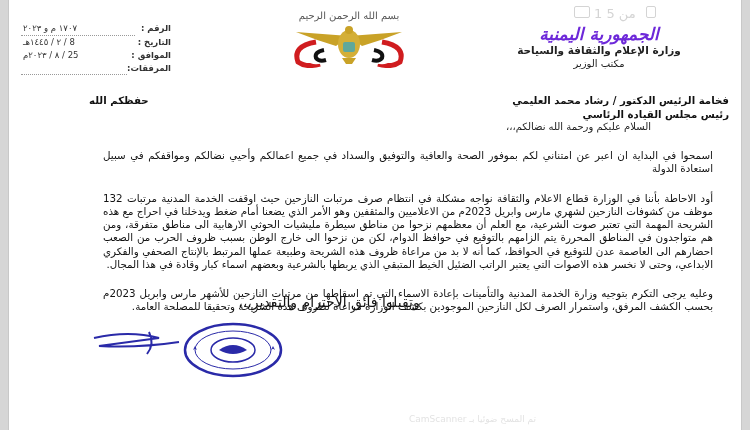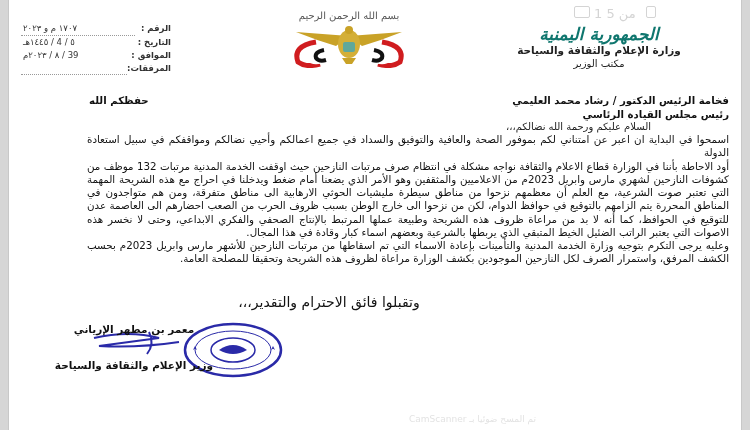--- a/index.html
+++ b/index.html
@@ -33,21 +33,21 @@
   .page-counter .pgicon2 {
     width:8px; height:10px; border:1px solid #d4d4d4; border-radius:2px; display:inline-block; margin-left:6px;
   }
   
   .ministry {
     position:absolute; right:12px; top:24px; width:260px;
     direction:rtl; text-align:center;
   }
   .ministry .republic {
     font-family:"DejaVu Serif", serif; font-size:17px; font-style:italic;
-    font-weight:bold; color:#0f766e; letter-spacing:1px; line-height:20px;
+    font-weight:bold; color:#6d28d9; letter-spacing:1px; line-height:20px;
   }
   .ministry .min-name {
     font-size:10.5px; font-weight:bold; color:#222; line-height:13px;
   }
   .ministry .office { font-size:10px; font-weight:normal; color:#222; line-height:13px; }
 
   
   .emblem {
     position:absolute; left:277px; top:10px; width:126px; height:58px; text-align:center;
   }
@@ -72,21 +72,21 @@
     font-size:10.2px; font-weight:bold; line-height:14px; color:#111;
   }
   .addr .line1 { display:flex; justify-content:space-between; }
   .greeting {
     position:absolute; right:90px; top:121px; direction:rtl; font-size:10px; color:#222;
   }
   .body-text {
     position:absolute; right:12px; top:133px; width:642px; direction:rtl;
     text-align:justify; font-size:10.3px; line-height:13.25px; color:#111;
   }
-  .body-text p { margin:0; }
+  .body-text p { margin:16px; }
   .closing {
     position:absolute; left:60px; width:520px; top:294px; direction:rtl; text-align:center;
     font-size:14px; color:#111;
   }
   .signature-block {
     position:absolute; left:30px; top:322px; width:190px; direction:rtl; text-align:center;
   }
   .signature-block .name { font-size:10.5px; font-weight:bold; color:#111; line-height:14px; }
   .signature-block .title { font-size:10.5px; font-weight:bold; color:#111; line-height:14px; margin-top:22px; }
   .sig-scribble { position:absolute; left:80px; top:328px; }
@@ -137,25 +137,25 @@
     </svg>
   </div>
 
   <div class="refblock">
     <div class="refrow">
       <span class="lbl">الرقم :</span>
       <span class="val">١٧٠٧ م و ٢٠٢٣</span>
     </div>
     <div class="refrow">
       <span class="lbl">التاريخ :</span>
-      <span class="val plain">٥ / 4 / ١٤٤٥هـ</span>
+      <span class="val plain">8 / ٢ / ١٤٤٥هـ</span>
     </div>
     <div class="refrow">
       <span class="lbl">الموافق :</span>
-      <span class="val plain">39 / ٨ / ٢٠٢٣م</span>
+      <span class="val plain">25 / ٨ / ٢٠٢٣م</span>
     </div>
     <div class="refrow">
       <span class="lbl">المرفقات:</span>
       <span class="val"></span>
     </div>
   </div>
 
   <div class="addr">
     <div class="line1">
       <span>فخامة الرئيس الدكتور / رشاد محمد العليمي</span>
@@ -179,19 +179,15 @@
     <ellipse cx="50" cy="28" rx="22" ry="12" fill="none" stroke="#2a2aa8" stroke-width="1.5"></ellipse>
     <path d="M36 28 Q50 18 64 28 Q50 36 36 28 Z" fill="#2a2aa8"></path>
     <polygon points="10,28 12,24 14,28 11,26 13,26" fill="#2a2aa8"></polygon>
     <polygon points="88,28 90,24 92,28 89,26 91,26" fill="#2a2aa8"></polygon>
   </svg>
 
   <svg class="sig-scribble" width="100" height="30" viewBox="0 0 100 30">
     <path d="M5 10 Q40 2 70 10 Q40 14 10 18 Q50 20 90 14 M60 4 Q66 16 58 26" fill="none" stroke="#2a2aa8" stroke-width="2"></path>
   </svg>
 
-  <div class="signature-block">
-    <div class="name">معمر بن مطهر الإرياني</div>
-    <div class="title">وزير الإعلام والثقافة والسياحة</div>
-  </div>
 
   <div class="watermark">CamScanner تم المسح ضوئيا بـ</div>
 </div>
 
 </body></html>

